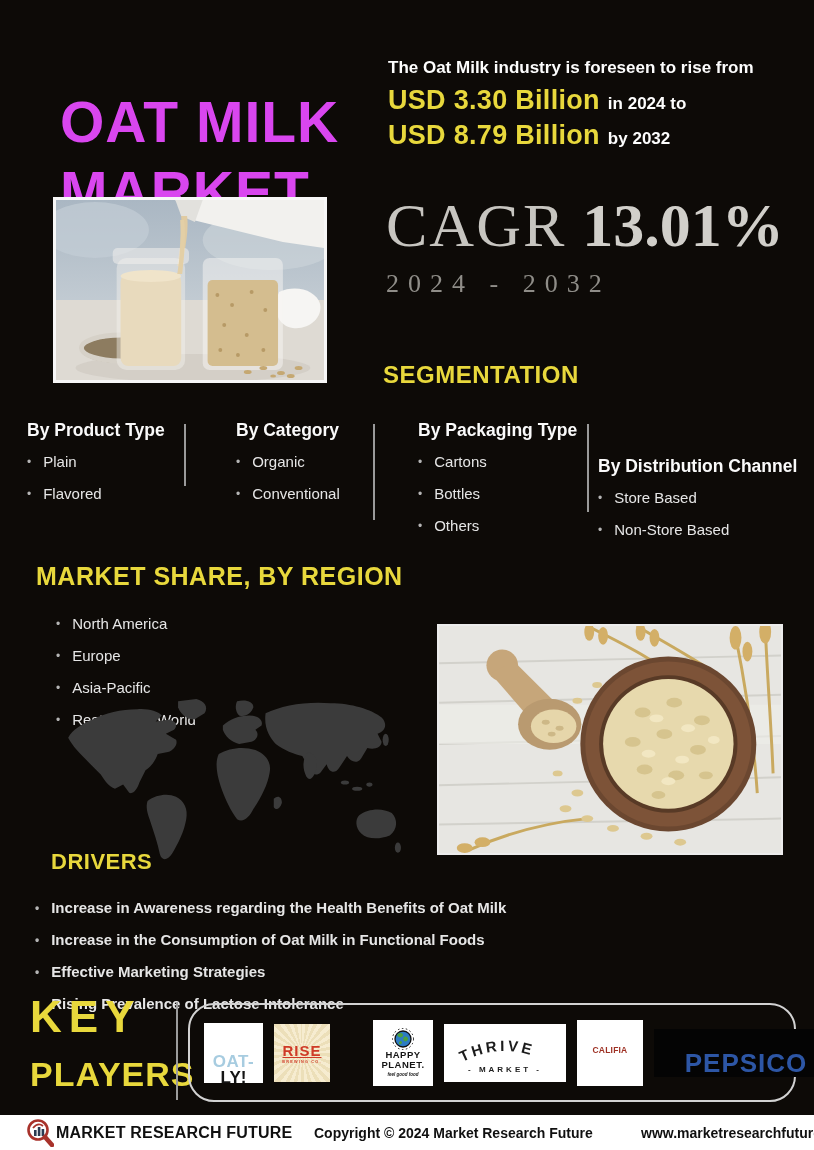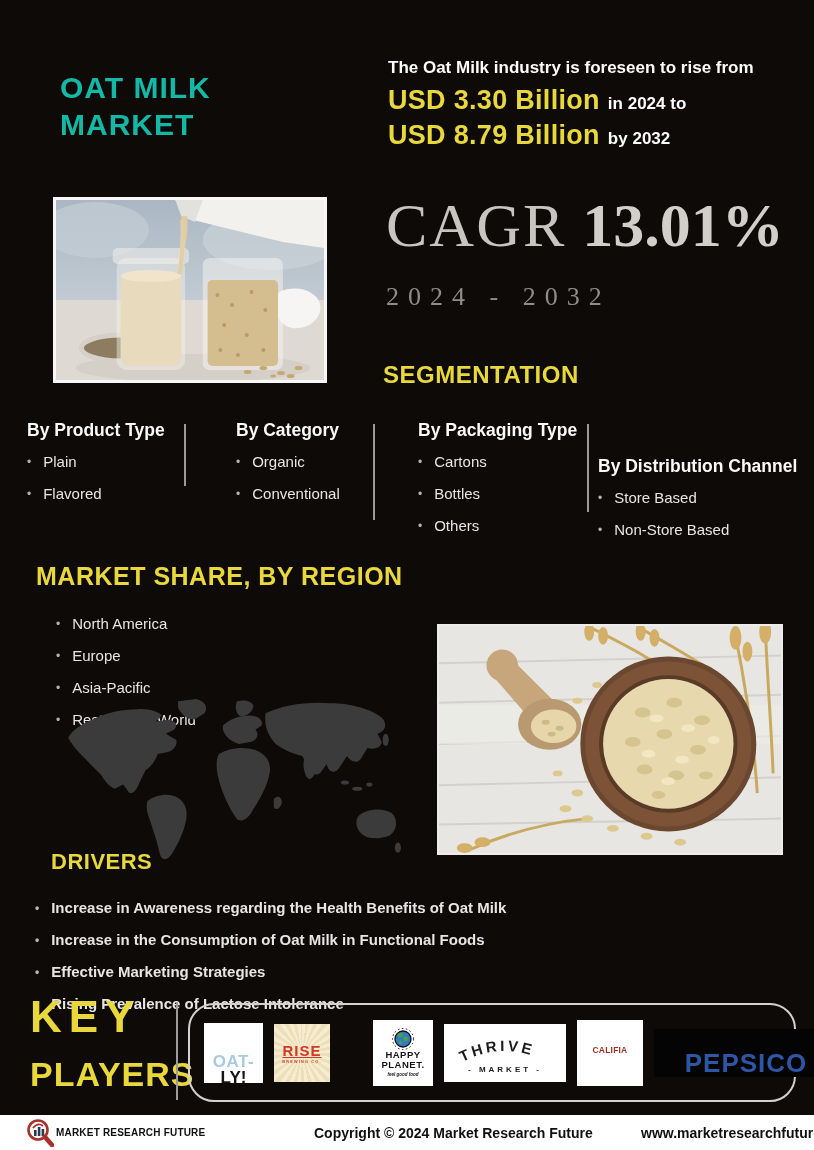--- a/index.html
+++ b/index.html
@@ -1,41 +1,41 @@
 <!DOCTYPE html>
 <html><head>
 <meta charset="utf-8">
 <style>
   html,body{margin:0;padding:0;background:#000;}
   .stage{position:relative;width:814px;height:1150px;background:#0d0a07;overflow:hidden;
          font-family:"Liberation Sans",sans-serif;color:#f2f2f2;}
   .abs{position:absolute;}
 
   
-  .main-title{left:60px;top:50px;font-size:30px;font-weight:900;line-height:1.22;
-              letter-spacing:1px;color:#14b8a6;}
+  .main-title{left:60px;top:50px;font-size:57px;font-weight:900;line-height:1.22;
+              letter-spacing:1px;color:#d946ef;}
   .intro{left:388px;top:58px;}
   .intro .l1{font-size:17px;font-weight:700;color:#fdfdfd;}
   .intro .row{margin-top:7px;display:flex;align-items:baseline;gap:8px;}
   .intro .big{font-size:27px;font-weight:800;color:#e8d83c;letter-spacing:.3px;}
   .intro .sm{font-size:17px;font-weight:700;color:#fdfdfd;}
 
   
   .photo1{left:53px;top:197px;width:274px;height:186px;border:3px solid #f7f7f7;
           box-sizing:border-box;background:#c2ccd4;}
   .photo2{left:437px;top:624px;width:346px;height:231px;border:2px solid #ececec;
           box-sizing:border-box;background:#e6e5e1;}
   .photo1 svg,.photo2 svg{display:block;width:100%;height:100%;}
 
   
   .cagr{left:386px;top:190px;font-family:"Liberation Serif",serif;}
   .cagr .line{display:flex;align-items:baseline;gap:16px;}
   .cagr .lbl{font-size:62px;font-weight:400;color:#c7c5c0;letter-spacing:2px;}
   .cagr .val{font-size:62px;font-weight:700;color:#d1cfca;}
-  .cagr .period{margin-top:21px;font-size:26px;letter-spacing:9px;color:#8f8d88;}
+  .cagr .period{margin-top:8px;font-size:26px;letter-spacing:9px;color:#8f8d88;}
 
   
   .yellow-h{font-weight:800;color:#e8d83c;letter-spacing:.5px;}
   .seg-h{left:383px;top:361px;font-size:24px;}
   .ms-h{left:36px;top:562px;font-size:25px;}
   .dr-h{left:33px;top:849px;font-size:22px;margin-left:18px;}
 
   
   .seg-col{top:420px;width:180px;}
   .seg-col .t{font-size:17.5px;font-weight:800;color:#fafafa;}
@@ -81,21 +81,21 @@
   .tile-califia{width:66px;height:66px;gap:48px;}
   .tile-califia .n{font-size:8.5px;font-weight:900;color:#9e3124;letter-spacing:.2px;margin-top:1px;}
   .tile-califia .s{font-size:5.5px;font-weight:800;color:#9e3124;letter-spacing:1.6px;}
   .tile-pepsico{width:184px;height:48px;background:#040404;gap:21px;text-align:center;}
   .tile-pepsico .n{font-size:26px;font-weight:900;color:#2d56a5;letter-spacing:1px;}
 
   
   .footer{left:0;top:1115px;width:814px;height:35px;background:#fff;color:#101010;}
   .footer .logo{position:absolute;left:26px;top:3px;}
   .footer .brand{position:absolute;left:56px;top:0;height:35px;display:flex;align-items:center;
-                 font-size:10px;font-weight:800;letter-spacing:.2px;}
+                 font-size:16px;font-weight:800;letter-spacing:.2px;}
   .footer .copy{position:absolute;left:314px;top:0;height:35px;display:flex;align-items:center;
                 font-size:14px;font-weight:700;}
   .footer .site{position:absolute;left:641px;top:0;height:35px;display:flex;align-items:center;
                 font-size:14px;font-weight:700;}
 </style>
 </head>
 <body>
 
 <div class="stage">
 

